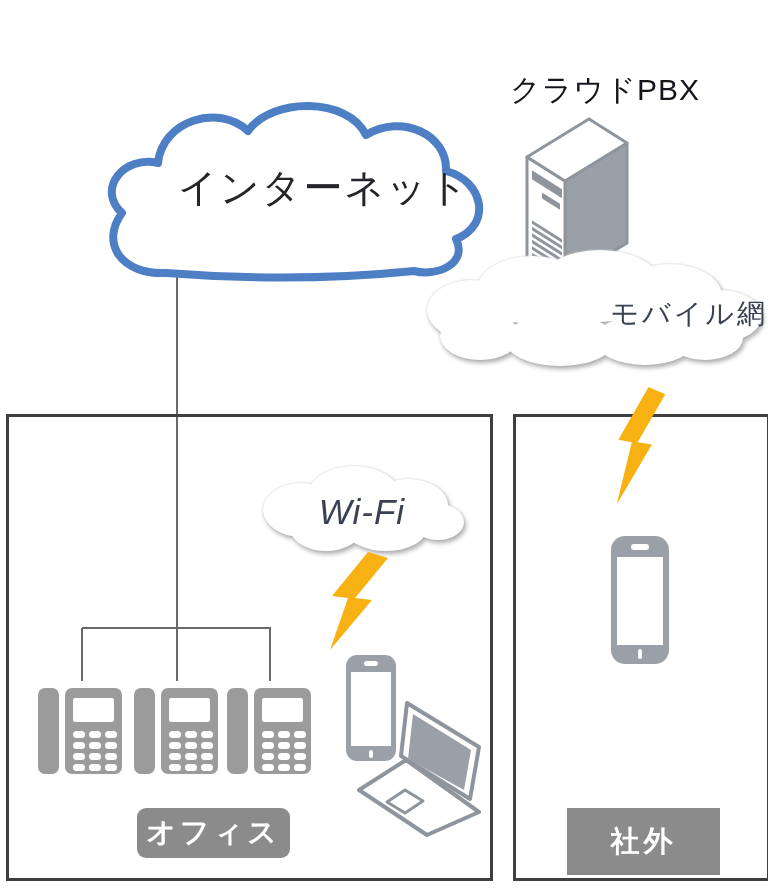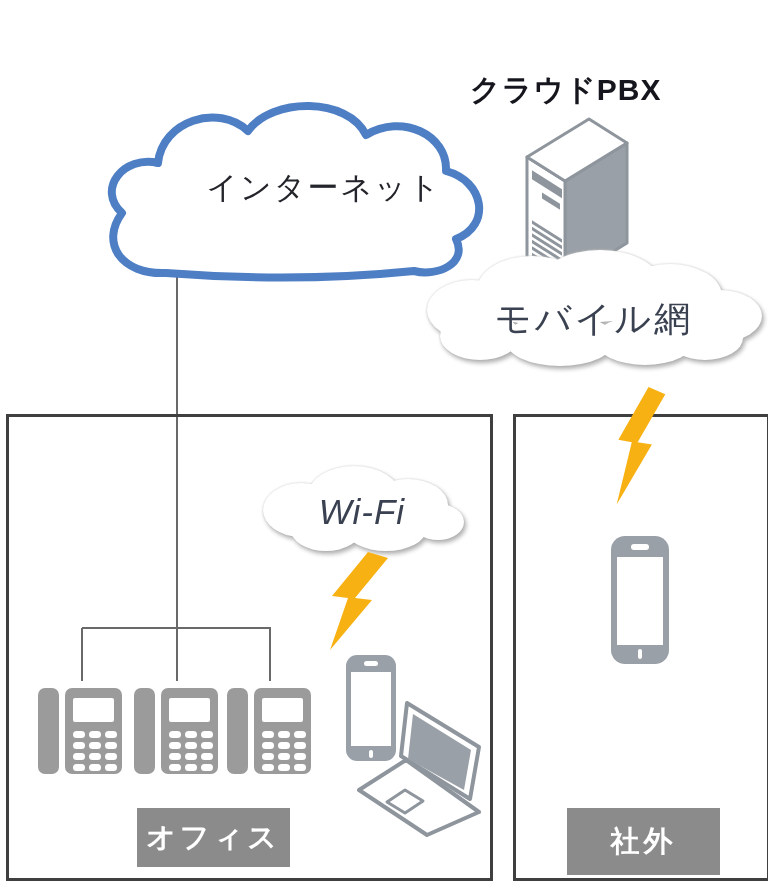--- a/index.html
+++ b/index.html
@@ -11,46 +11,46 @@
 
   
   #internet-cloud { left:96px; top:93px; width:404px; height:192px; }
   #internet-cloud path {
     fill:#ffffff; stroke:var(--cloud-blue,#4E7FC5);
     stroke-width:8; stroke-linejoin:round; stroke-linecap:round;
   }
   #internet-cloud-text {
     left:96px; top:168px; width:404px; text-align:center;
     transform:translateX(26px);
-    color:var(--text-dark,#23252b); font-size:31px; line-height:40px; letter-spacing:2px;
+    color:var(--text-dark,#23252b); font-size:39px; line-height:40px; letter-spacing:2px;
   }
   .fluffy { filter:drop-shadow(2px 3px 2px rgba(110,110,110,0.45)) drop-shadow(0 0 1px #cfcfcf); }
   .fluffy ellipse { fill:#ffffff; }
   #mobile-cloud-svg { left:420px; top:248px; width:348px; height:130px; }
   #mobile-cloud-text {
-    left:420px; top:295px; width:348px; text-align:center;
-    color:var(--cloud-text,#3a4150); font-size:36px; letter-spacing:3px;
+    left:420px; top:295px; width:348px; text-align:right;
+    color:var(--cloud-text,#3a4150); font-size:28px; letter-spacing:3px;
   }
   #wifi-cloud-svg { left:256px; top:462px; width:212px; height:95px; }
   #wifi-cloud-text {
     left:256px; top:492px; width:212px; text-align:center;
     color:var(--cloud-text,#3a4150); font-size:35px; letter-spacing:1px;font-style:italic;
   }
 
   
   #pbx-label {
-    left:470px; top:70px; width:270px; 
-    color:#15161d; font-size:30px; font-weight:bold; letter-spacing:1px;
+    left:470px; top:70px; width:270px; text-align:center;
+    color:#15161d; font-size:30px; font-weight:normal; letter-spacing:1px;
   }
   .zone-label {
     background:var(--label-bg,#8B8B8B); color:var(--label-text,#ffffff);
     font-weight:bold; font-size:29px; letter-spacing:4px;
     display:flex; align-items:center; justify-content:center;
   }
-  #office-label  { left:137px; top:808px; width:153px; height:59px; }
+  #office-label  { left:137px; top:808px; width:153px; height:50px;border-radius:9px; }
   #offsite-label { left:567px; top:808px; width:153px; height:67px; }
 
   
   .zone-box { border:3px solid var(--box-border,#3F3F3F); background:transparent; }
   #office-box  { left:6px;   top:414px; width:481px; height:461px; }
   #offsite-box { left:513px; top:414px; width:251px; height:461px; }
 
   
   #connectors { left:0; top:0; width:768px; height:888px; pointer-events:none; }
   #connectors line { stroke:var(--connector,#696969); stroke-width:2; }

